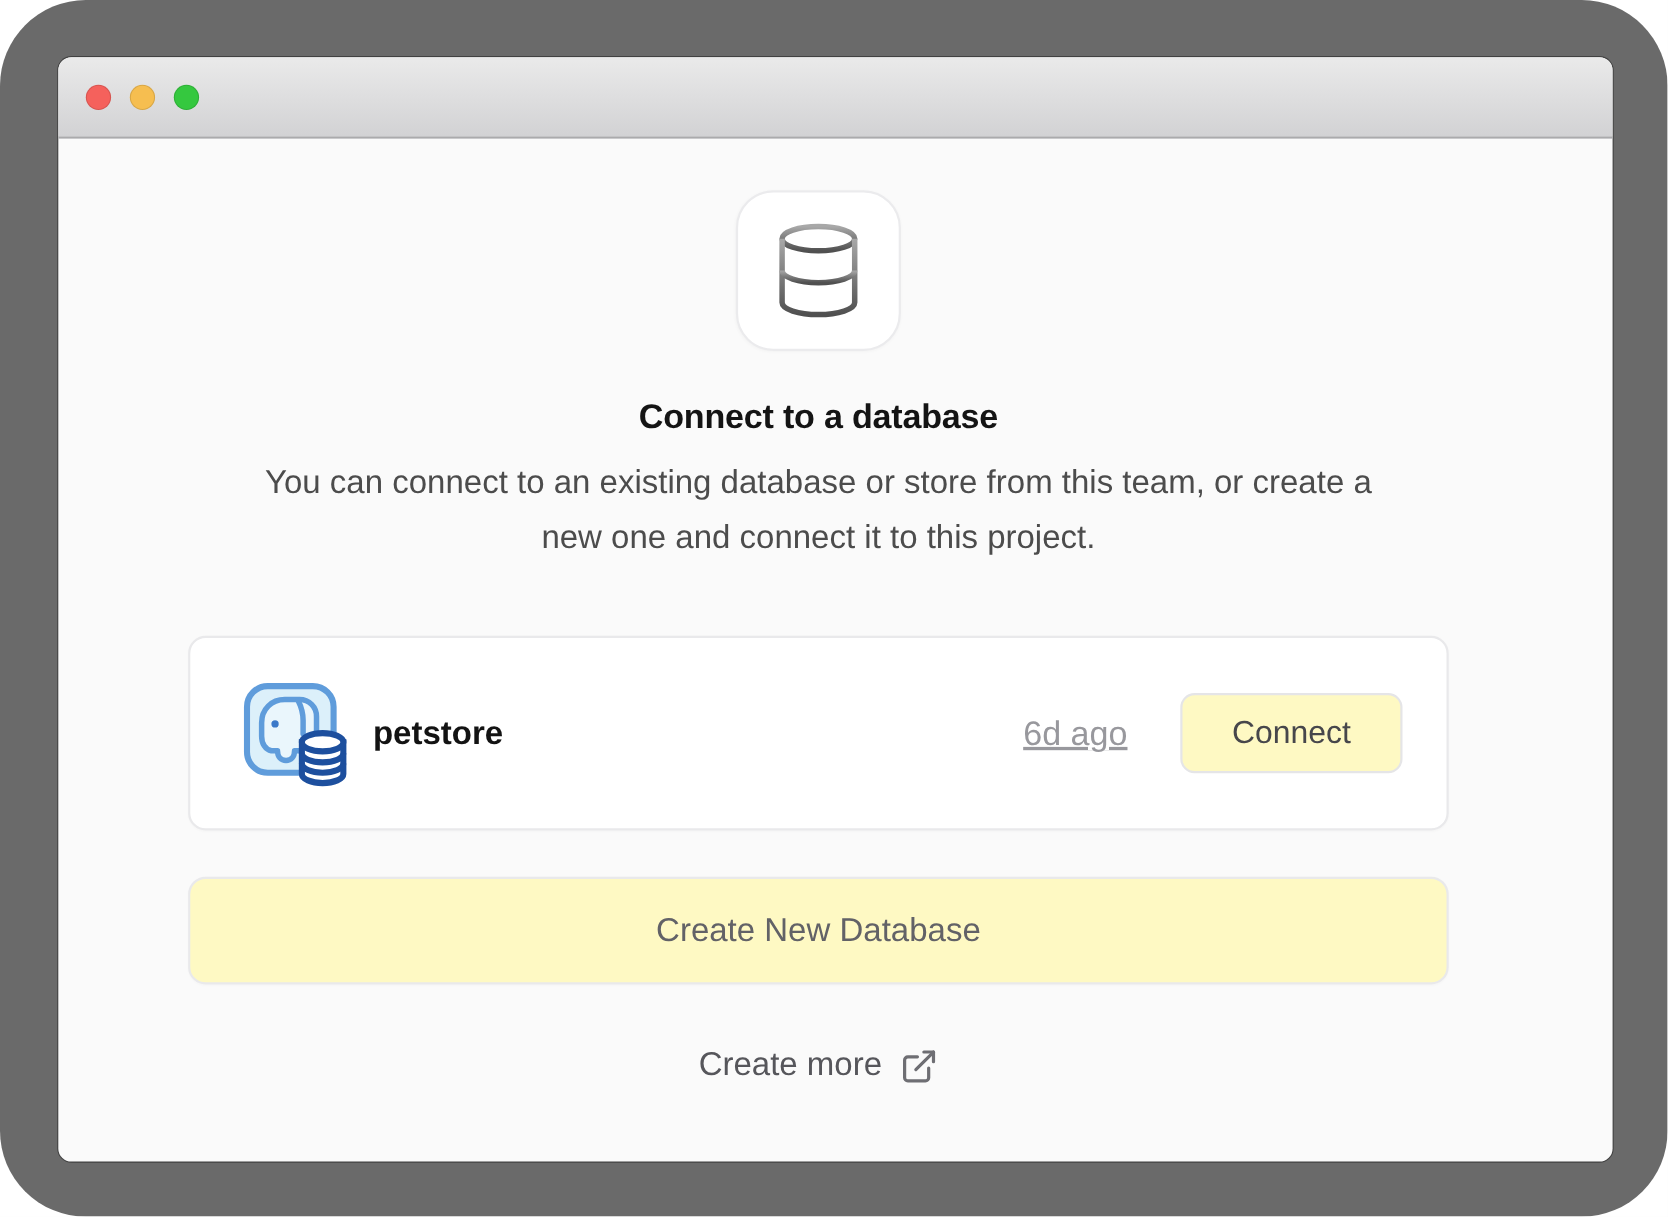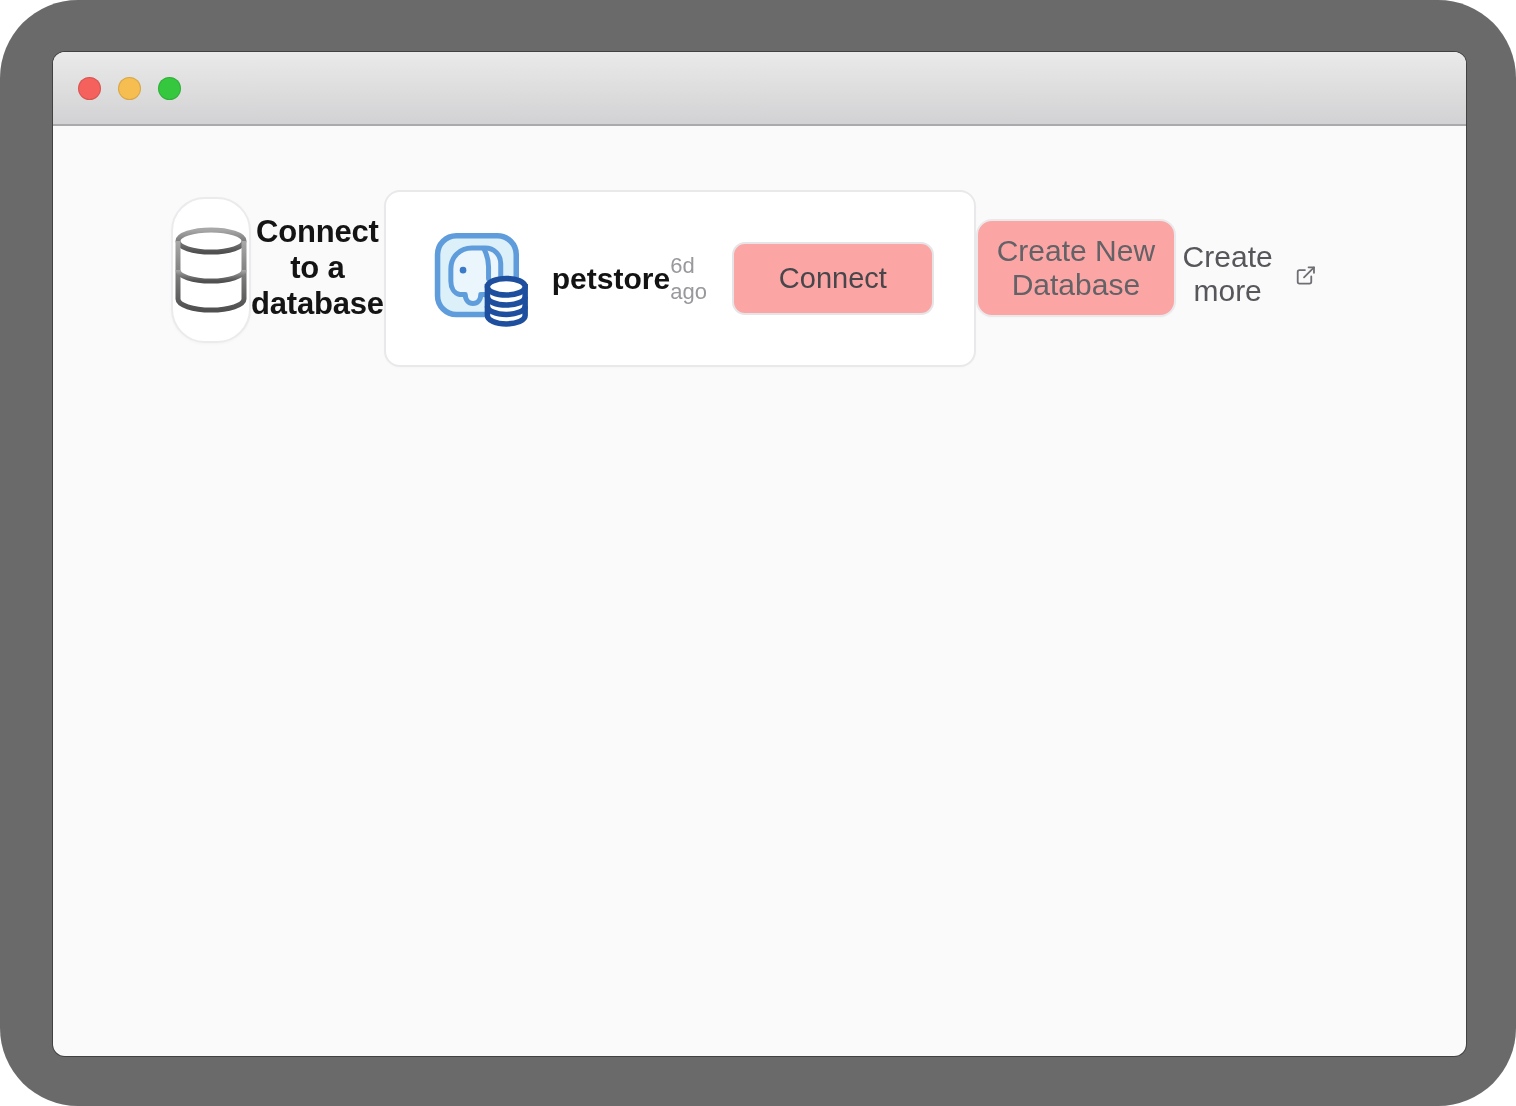--- a/index.html
+++ b/index.html
@@ -33,21 +33,21 @@
     box-shadow: inset 0 0 0 1px rgba(0,0,0,0.12);
     cursor: default;
   }
   .light.red    { background: var(--traffic-red, #f5615c); }
   .light.yellow { background: var(--traffic-yellow, #f6be50); }
   .light.green  { background: var(--traffic-green, #35c83f); }
 
   .content {
     margin-left: 118px;
     width: 1146px;
-    display: flex; flex-direction: row; align-items: center;
+    display: flex; flex-direction: column; align-items: center;
     text-align: center;
   }
 
   .db-badge {
     margin-top: 47px;
     width: 150px; height: 146px;
     background: #ffffff;
     border: 2px solid #ebebed;
     border-radius: 34px;
     display: flex; align-items: center; justify-content: center;
@@ -78,25 +78,25 @@
     display: flex; align-items: center;
     padding: 0 40px 0 46px;
     text-align: left;
     box-shadow: 0 1px 2px rgba(0,0,0,0.02);
   }
   .pg-icon { flex: 0 0 auto; display: flex; }
   .meta { margin-left: 18px; }
   .db-name { font-size: 30px; font-weight: 700; color: #131313; }
   .db-type { margin-top: 7px; font-size: 29px; color: #85858a; }
   .spacer { flex: 1; }
-  .ago { font-size: 22px; color: var(--muted-text, #98989d); margin-right: 25px; }
+  .ago { font-size: 31px; color: var(--muted-text, #98989d); margin-right: 48px; text-decoration: underline; }
 
   button {
     font-family: "Liberation Sans", sans-serif;
-    background: #fca5a5;
+    background: #fef9c3;
     cursor: pointer;
   }
   .connect-btn {
     height: 73px;
     padding: 0 45px;
     border: 2px solid #e5e5e7;
     border-radius: 13px;
     font-size: 29px; font-weight: 500;
     color: #47474b;
   }
@@ -144,20 +144,21 @@
             </linearGradient>
           </defs>
           <ellipse cx="38" cy="15" rx="33" ry="11" stroke="url(#dbgrad)" stroke-width="5"></ellipse>
           <path d="M5 15 v58 a33 11 0 0 0 66 0 v-58" stroke="url(#dbgrad)" stroke-width="5"></path>
           <path d="M5 44 a33 11 0 0 0 66 0" stroke="url(#dbgrad)" stroke-width="5"></path>
         </svg>
       </div>
 
       <h1 class="dialog-title">Connect to a database</h1>
 
+      <p class="dialog-desc">You can connect to an existing database or store from this team, or create a new one and connect it to this project.</p>
 
       <div class="card">
         <span class="pg-icon">
           <svg width="102" height="98" viewBox="0 0 92 88" fill="none">
             <rect x="5" y="5" width="71" height="71" rx="17" fill="#dcf0fa" stroke="#5f9cdb" stroke-width="5"></rect>
             <path d="M36 16 C25 16 17 24 17 35 L17 46 C17 52 20 57 25 58 L30 58
                      C30 63 33 66 37 66 C41 66 44 63 44 58 L62 58 L62 30
                      C62 22 56 16 48 16 Z" fill="#eaf6fc" stroke="#5f9cdb" stroke-width="4.5" stroke-linejoin="round"></path>
             <path d="M47 17 C50 23 51 27 51 33 L51 44" stroke="#5f9cdb" stroke-width="4.5" stroke-linecap="round"></path>
             <circle cx="28" cy="36" r="3" fill="#3b79c9"></circle>

